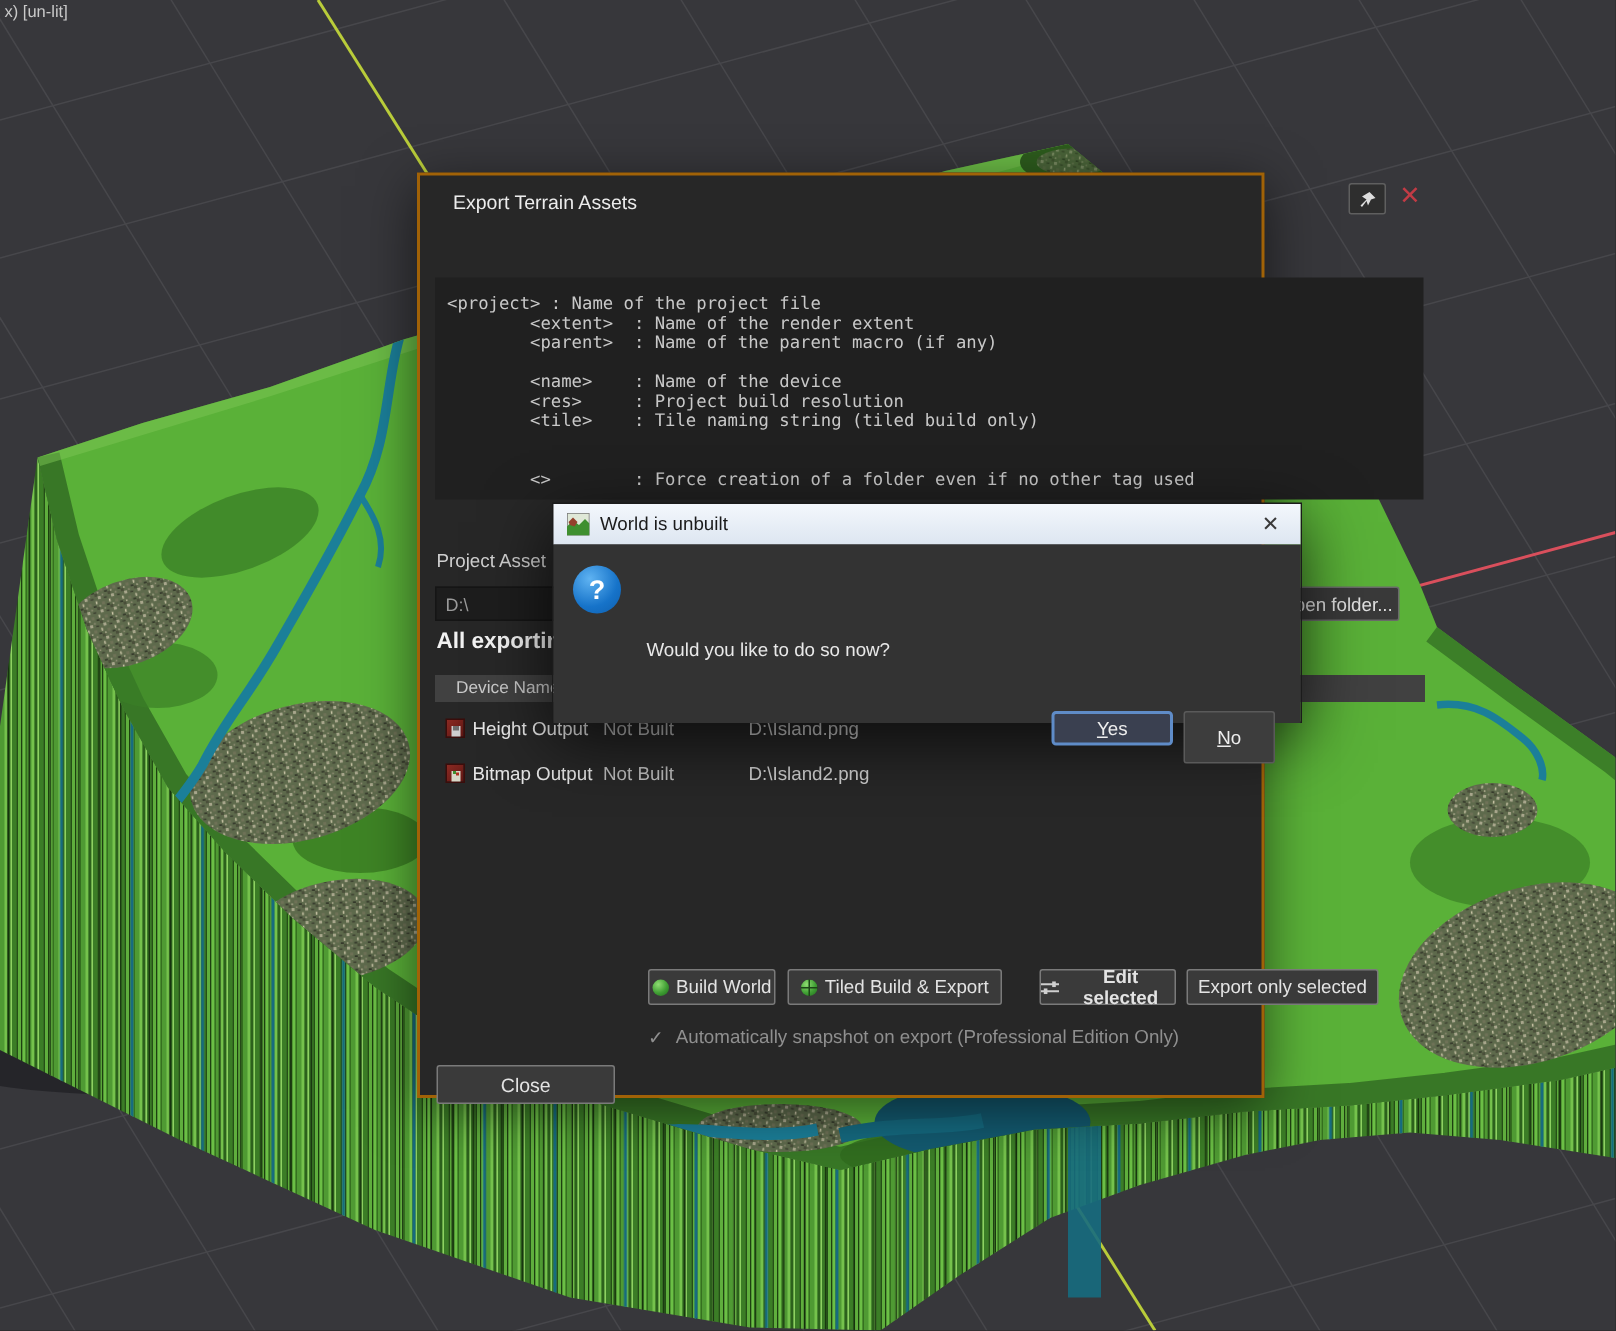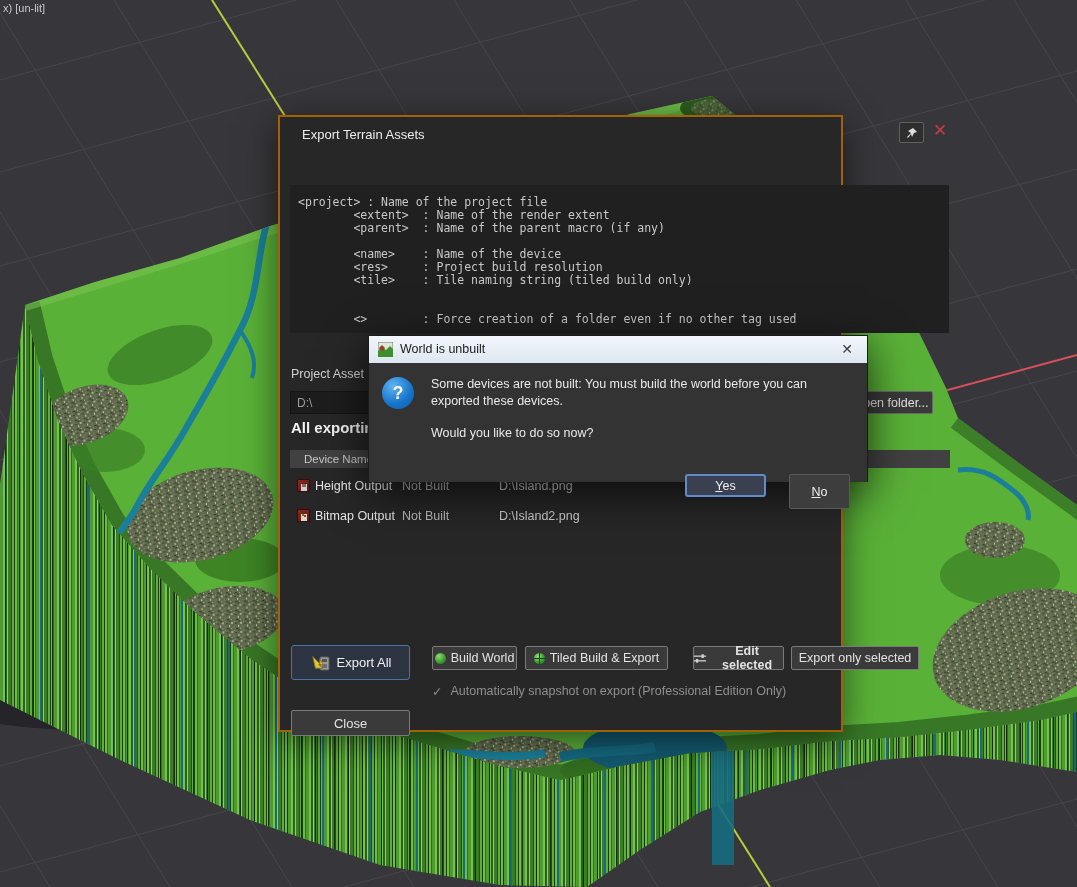--- a/index.html
+++ b/index.html
@@ -67,21 +67,21 @@
   .m-icon { position:absolute; left:9px; top:6px; }
   .m-title { position:absolute; left:31px; top:6px; font-size:12.5px; color:#1b1b1b; }
   .m-close { position:absolute; right:10px; top:4px; width:20px; height:19px; color:#3a3a3a; font-size:14px;
              line-height:19px; text-align:center; }
   .m-body { position:relative; height:119px; background:#333333; color:#e9e9e9; font-size:12.5px; }
   .m-help { position:absolute; left:13px; top:14px; width:32px; height:32px; border-radius:50%;
             background:radial-gradient(circle at 35% 28%, #5fb3f2, #1673c9 60%, #0f5fae);
             color:#fff; font-size:18px; font-weight:bold; display:flex; align-items:center; justify-content:center; }
   .m-msg1 { position:absolute; left:62px; top:13px; width:412px; line-height:17px; }
   .m-msg2 { position:absolute; left:62px; top:63px; }
-  .m-yes { position:absolute; left:316px; top:111px; width:81px; height:23px; background:#3a4050;
+  .m-yes { position:absolute; left:332px; top:111px; width:81px; height:23px; background:#3a4050;
            border:2px solid #5f8cc8; border-radius:3px; color:#eee; font-size:12.5px; }
   .m-no { position:absolute; left:420px; top:111px; width:61px; height:35px; background:#3d3d3d;
           border:1px solid #5a5a5a; border-radius:2px; color:#eee; font-size:12.5px; }
   .u { text-decoration:underline; }
 </style>
 </head>
 <body>
 
 <div class="stage">
 
@@ -244,29 +244,20 @@
     </div>
     <div class="ed-row" style="top:386px">
       <span class="dev-icon bitmap">
           <i></i>
         </span>
       <span class="cell dev-name">Bitmap Output</span>
       <span class="cell dev-status">Not Built</span>
       <span class="cell dev-path">D:\Island2.png</span>
     </div>
 
-    <button class="btn ed-export-all">
-      <svg width="22" height="22" viewBox="0 0 22 22">
-        <rect x="10" y="5" width="9" height="13" rx="1" fill="#9c9c9c" stroke="#5a5a5a"></rect>
-        <rect x="12" y="7" width="5" height="3" fill="#555"></rect>
-        <rect x="12" y="12" width="5" height="4" fill="#6e6e6e"></rect>
-        <path d="M2 2 L10 10 L10 5.5 L14 11 L8.5 11 L13 15 L5 15 Z" fill="#e3c23c" stroke="#8a7420" transform="scale(0.9) translate(1,3)"></path>
-      </svg>
-      <span>Export All</span>
-    </button>
     <button class="btn ed-close-btn">Close</button>
 
     <button class="btn ed-build">
       <span class="green-ball"></span>
       <span>Build World</span>
     </button>
     <button class="btn ed-tiled">
       <span class="green-ball tiled"></span>
       <span>Tiled Build &amp; Export</span>
     </button>
@@ -292,20 +283,19 @@
       <svg class="m-icon" width="15" height="15" viewBox="0 0 15 15">
         <rect width="15" height="15" fill="#dfe8d8" stroke="#777"></rect>
         <path d="M0,9 L4,5 L8,8 L12,4 L15,7 L15,15 L0,15 Z" fill="#3f8f2f"></path>
         <path d="M1,6 L4,3 L7,6 L5,9 L2,8 Z" fill="#94402c"></path>
       </svg>
       <span class="m-title">World is unbuilt</span>
       <span class="m-close">✕</span>
     </div>
     <div class="m-body">
       <div class="m-help">?</div>
-      <div class="m-msg1">Some devices are not built: You must build the world before you can exported these devices.</div>
       <div class="m-msg2">Would you like to do so now?</div>
       <button class="m-yes"><span class="u">Y</span><span>es</span></button>
       <button class="m-no"><span class="u">N</span><span>o</span></button>
     </div>
   </div>
 
 </div>
 
 </body></html>

